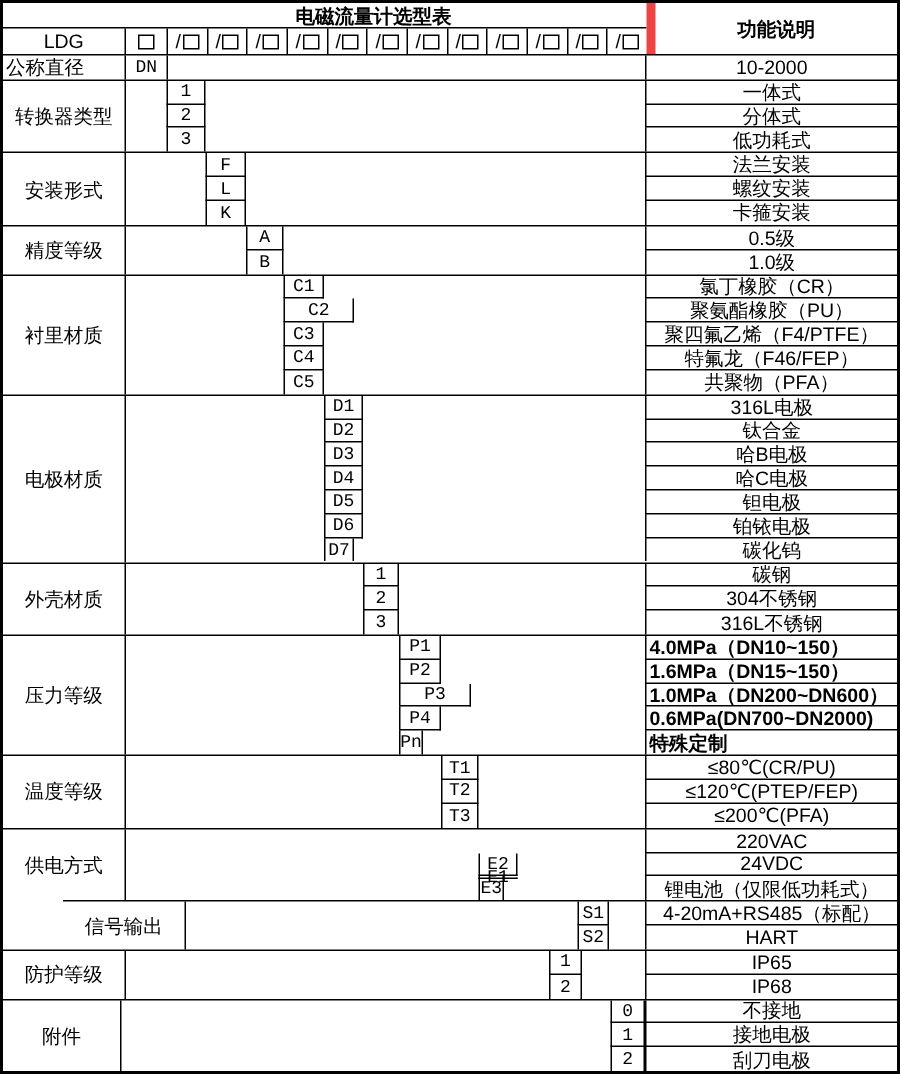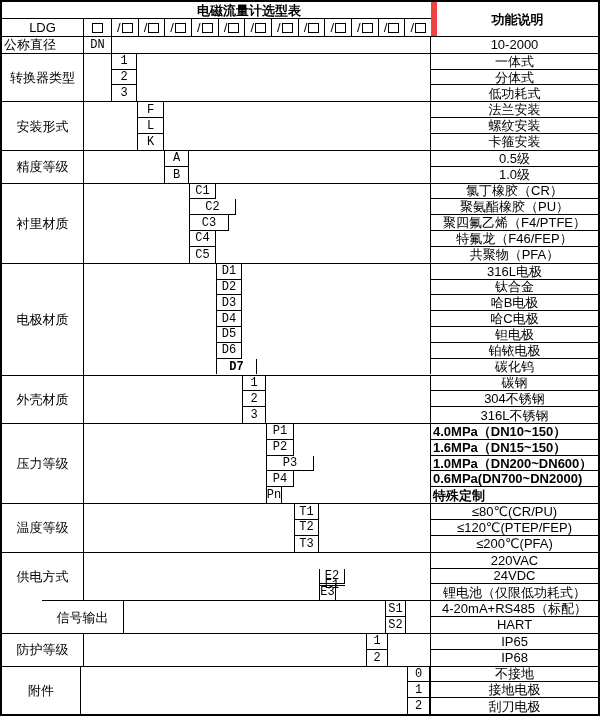--- a/index.html
+++ b/index.html
@@ -191,21 +191,21 @@
     <div class="desc">氯丁橡胶（CR）</div>
   </div>
           <div class="opt-row">
     <div class="spacer-l" style="width: 105px;"></div>
     <div class="code" style="width: 47px;">C2</div>
     <div class="spacer-r"></div>
     <div class="desc">聚氨酯橡胶（PU）</div>
   </div>
           <div class="opt-row">
     <div class="spacer-l" style="width: 105px;"></div>
-    <div class="code" style="width: 40px;">C3</div>
+    <div class="code" style="width: 27px;">C3</div>
     <div class="spacer-r"></div>
     <div class="desc">聚四氟乙烯（F4/PTFE）</div>
   </div>
           <div class="opt-row">
     <div class="spacer-l" style="width: 105px;"></div>
     <div class="code" style="width: 27px;">C4</div>
     <div class="spacer-r"></div>
     <div class="desc">特氟龙（F46/FEP）</div>
   </div>
           <div class="opt-row">
@@ -250,21 +250,21 @@
     <div class="desc">钽电极</div>
   </div>
           <div class="opt-row">
     <div class="spacer-l" style="width: 132px;"></div>
     <div class="code" style="width: 26px;">D6</div>
     <div class="spacer-r"></div>
     <div class="desc">铂铱电极</div>
   </div>
           <div class="opt-row">
     <div class="spacer-l" style="width: 132px;"></div>
-    <div class="code" style="width: 41px; font-weight: bold;">D7</div>
+    <div class="code" style="width: 20px;">D7</div>
     <div class="spacer-r"></div>
     <div class="desc">碳化钨</div>
   </div>
         </div>
   </div>
       <div class="group" style="flex: 3 1 0px;">
     <div class="label">外壳材质</div>
     <div class="opts">
           <div class="opt-row">
     <div class="spacer-l" style="width: 158px;"></div>

